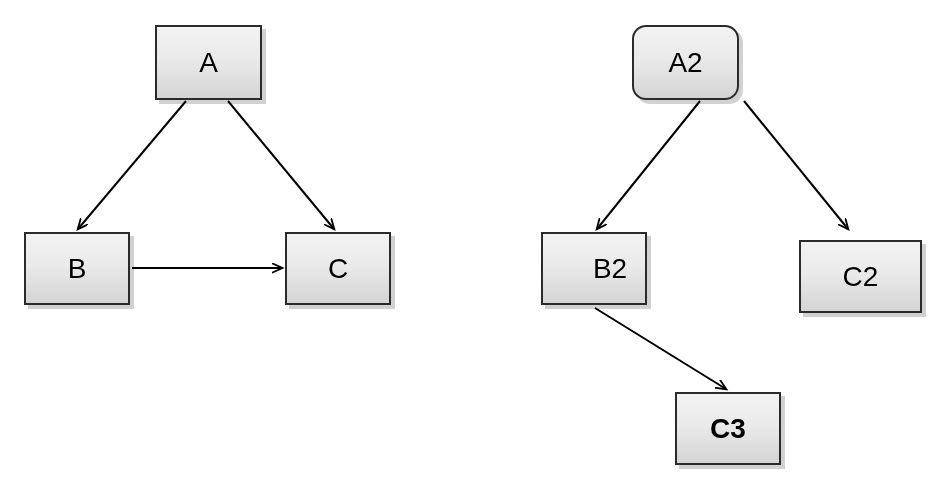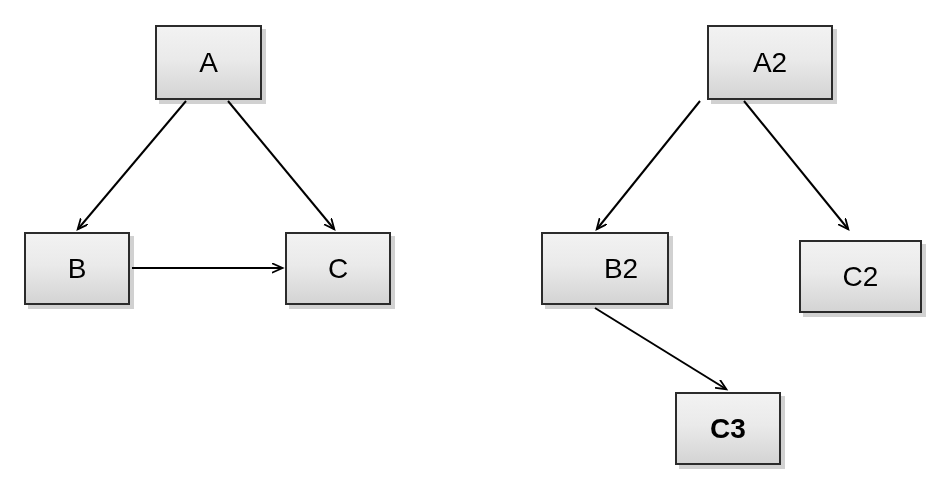--- a/index.html
+++ b/index.html
@@ -70,24 +70,24 @@
   <div id="nodes-group">
       <div class="node" style="left: 155px; top: 25px; width: 107px; height: 75px; border-color: rgb(43, 43, 43); background: linear-gradient(rgb(242, 242, 242) 0%, rgb(234, 234, 234) 45%, rgb(212, 212, 212) 100%);">
         <span class="node-label" style="color: rgb(0, 0, 0);">A</span>
       </div>
       <div class="node" style="left: 24px; top: 232px; width: 106px; height: 73px; border-color: rgb(43, 43, 43); background: linear-gradient(rgb(242, 242, 242) 0%, rgb(234, 234, 234) 45%, rgb(212, 212, 212) 100%);">
         <span class="node-label" style="color: rgb(0, 0, 0);">B</span>
       </div>
       <div class="node" style="left: 285px; top: 232px; width: 106px; height: 73px; border-color: rgb(43, 43, 43); background: linear-gradient(rgb(242, 242, 242) 0%, rgb(234, 234, 234) 45%, rgb(212, 212, 212) 100%);">
         <span class="node-label" style="color: rgb(0, 0, 0);">C</span>
       </div>
-      <div class="node" style="left: 707px; top: 25px; width: 126px; height: 75px; border-color: rgb(43, 43, 43); background: linear-gradient(rgb(242, 242, 242) 0%, rgb(234, 234, 234) 45%, rgb(212, 212, 212) 100%);">
+      <div class="node" style="left: 632px; top: 25px; width: 107px; height: 75px; border-color: rgb(43, 43, 43); background: linear-gradient(rgb(242, 242, 242) 0%, rgb(234, 234, 234) 45%, rgb(212, 212, 212) 100%); border-radius: 14px;">
         <span class="node-label" style="color: rgb(0, 0, 0);">A2</span>
       </div>
-      <div class="node" style="left: 541px; top: 232px; width: 128px; height: 73px; border-color: rgb(43, 43, 43); background: linear-gradient(rgb(242, 242, 242) 0%, rgb(234, 234, 234) 45%, rgb(212, 212, 212) 100%); padding-left: 32px;">
+      <div class="node" style="left: 541px; top: 232px; width: 106px; height: 73px; border-color: rgb(43, 43, 43); background: linear-gradient(rgb(242, 242, 242) 0%, rgb(234, 234, 234) 45%, rgb(212, 212, 212) 100%); padding-left: 32px;">
         <span class="node-label" style="color: rgb(0, 0, 0);">B2</span>
       </div>
       <div class="node" style="left: 799px; top: 240px; width: 123px; height: 73px; border-color: rgb(43, 43, 43); background: linear-gradient(rgb(242, 242, 242) 0%, rgb(234, 234, 234) 45%, rgb(212, 212, 212) 100%);">
         <span class="node-label" style="color: rgb(0, 0, 0);">C2</span>
       </div>
       <div class="node" style="left: 675px; top: 392px; width: 106px; height: 73px; border-color: rgb(43, 43, 43); background: linear-gradient(rgb(242, 242, 242) 0%, rgb(234, 234, 234) 45%, rgb(212, 212, 212) 100%); font-weight: bold;">
         <span class="node-label" style="color: rgb(0, 0, 0);">C3</span>
       </div>
     </div>
 

